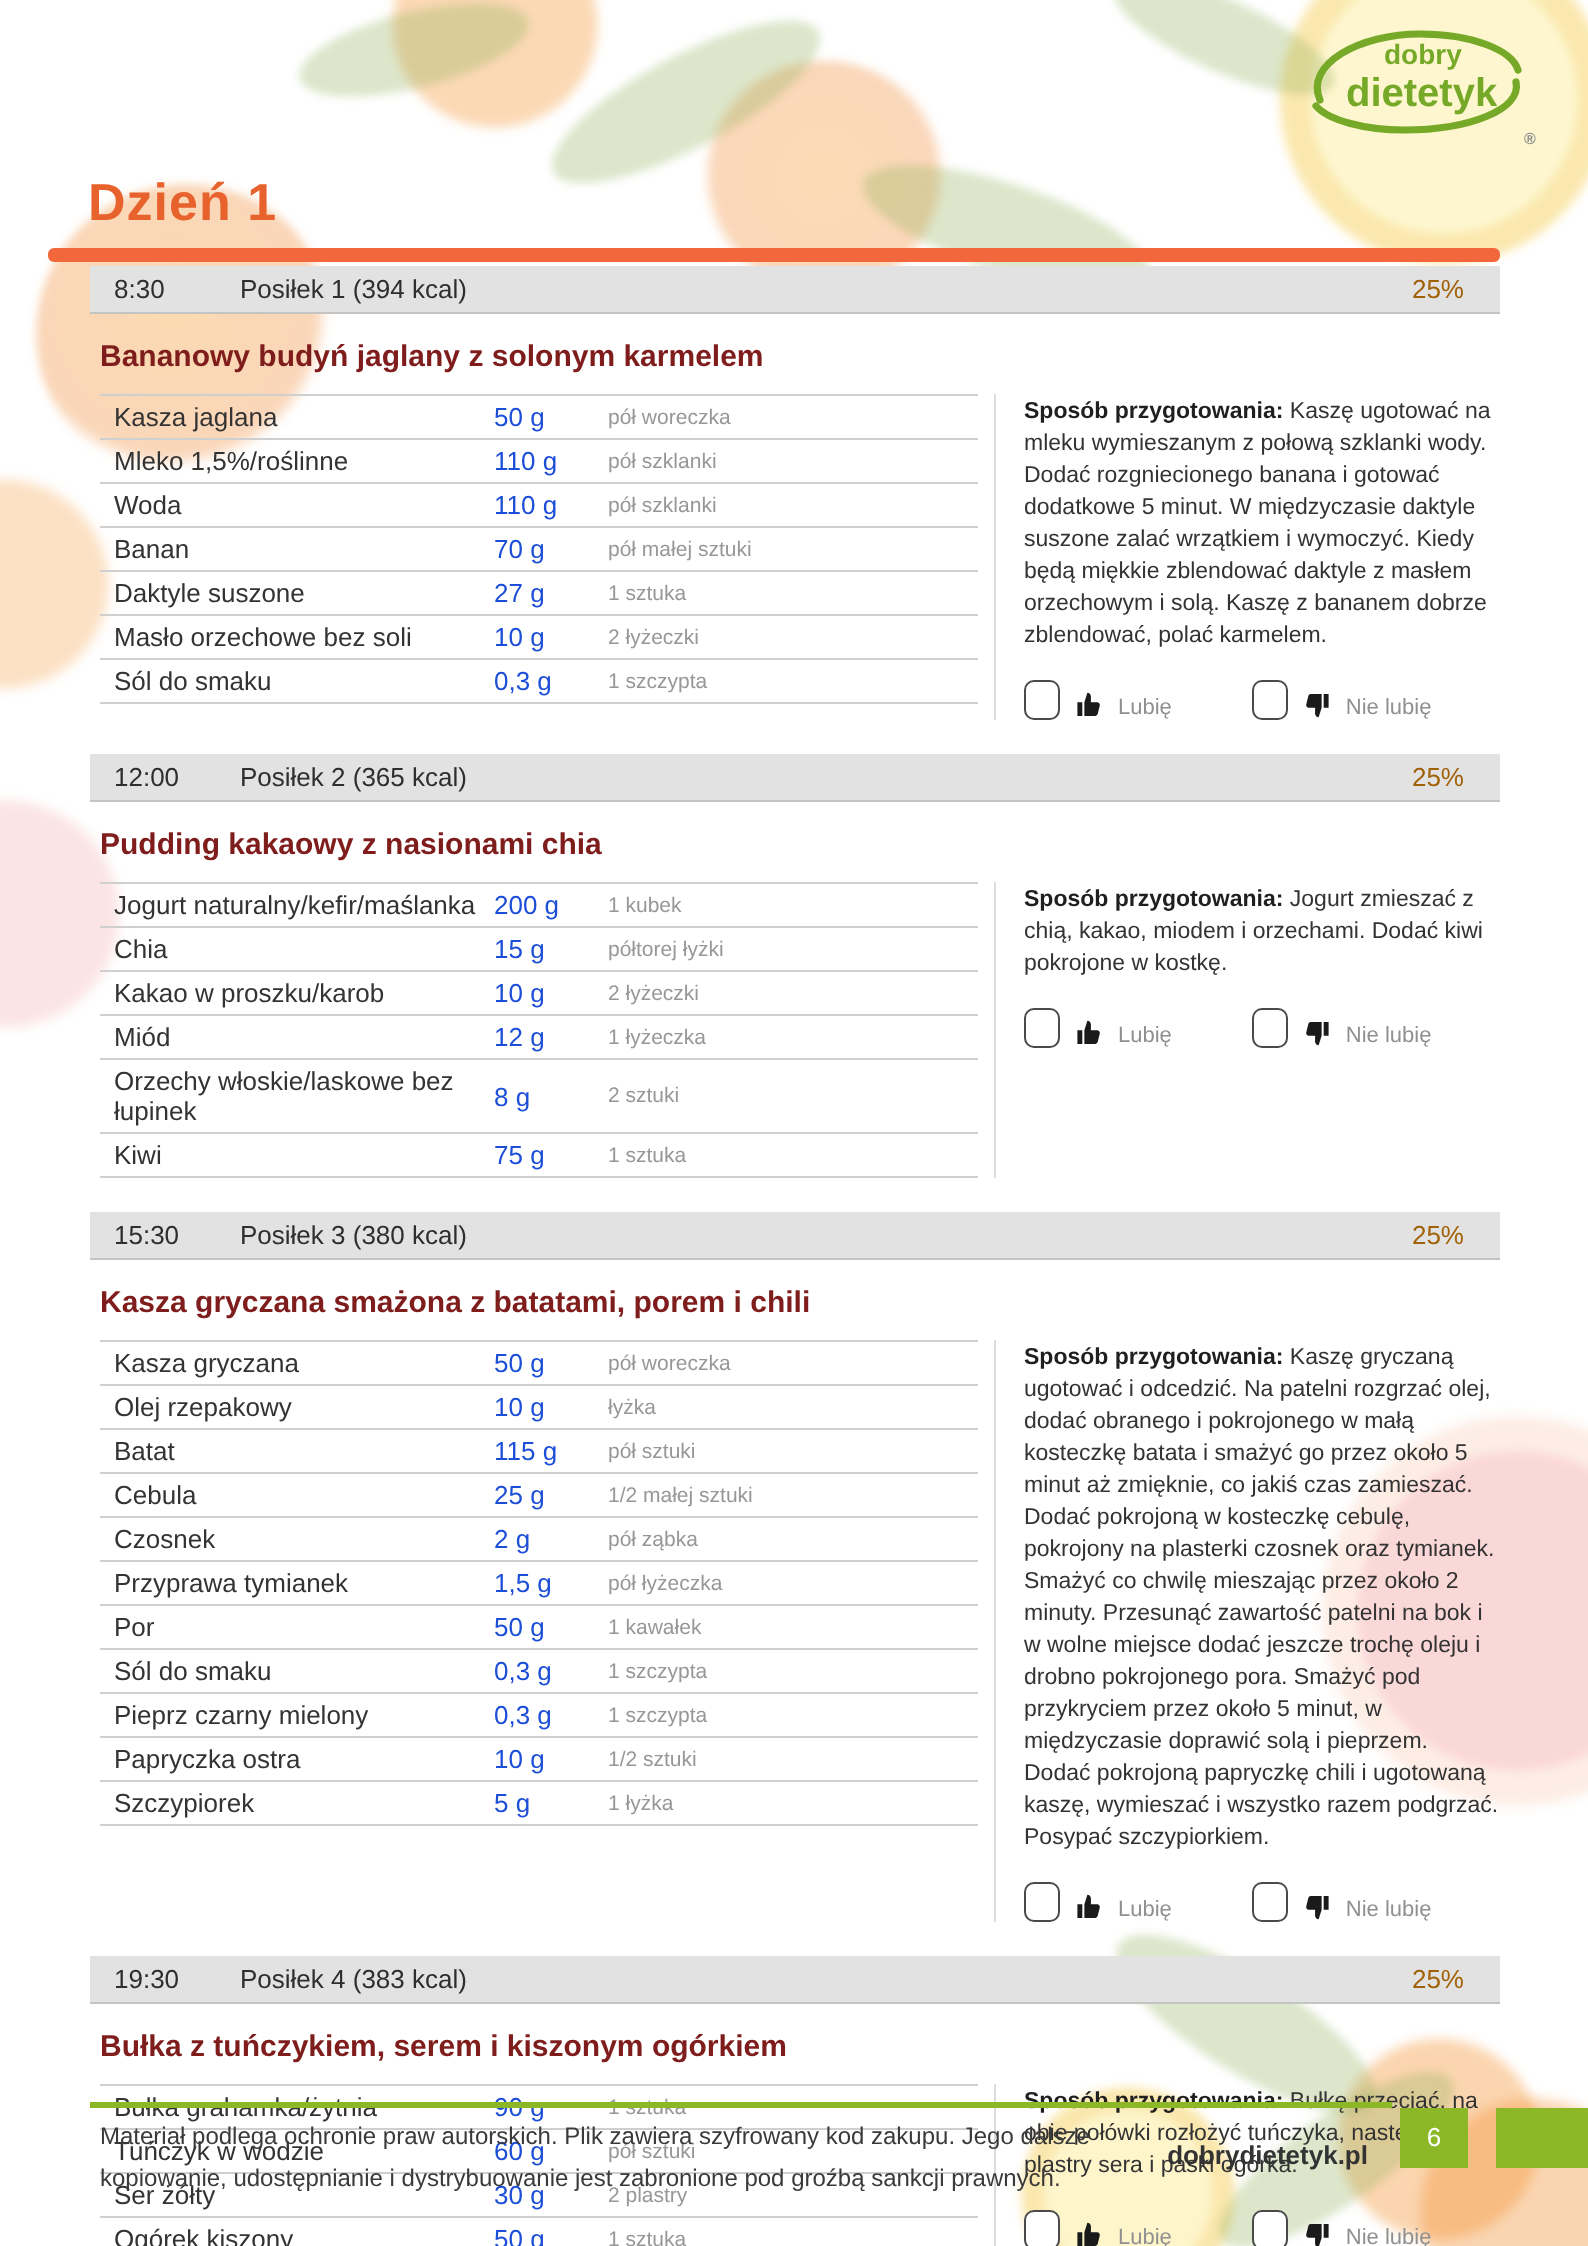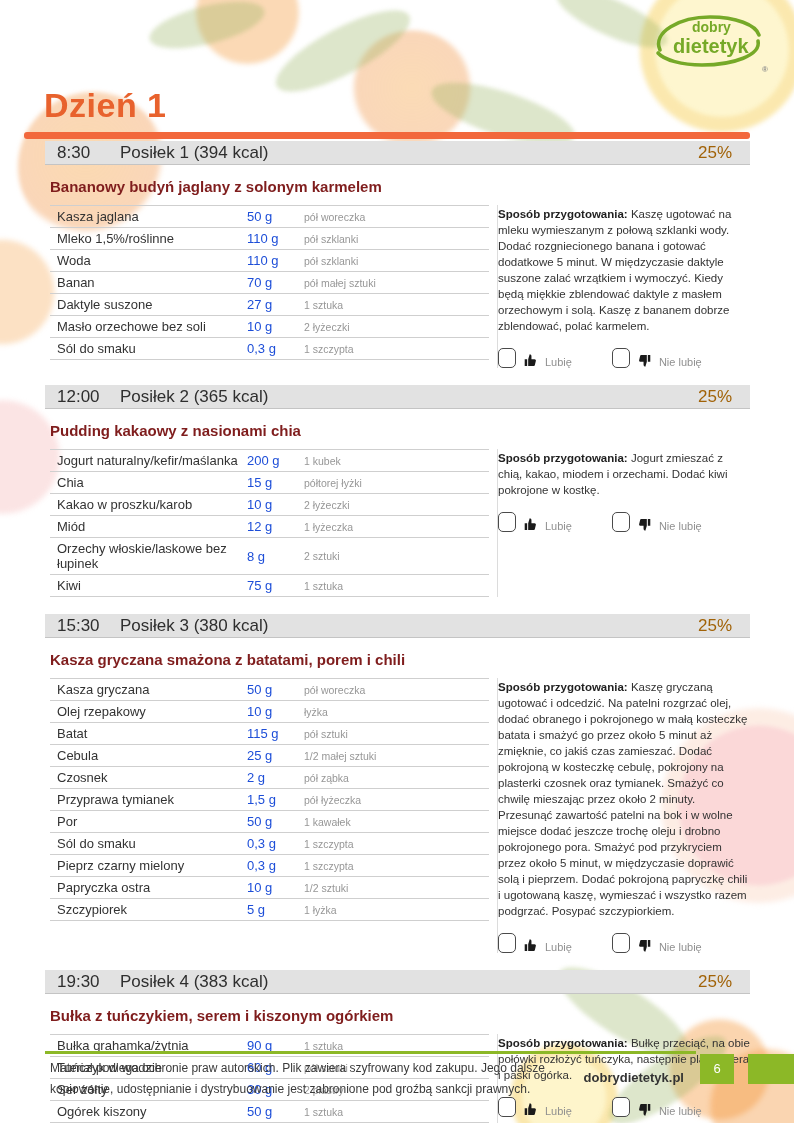--- a/index.html
+++ b/index.html
@@ -26,38 +26,38 @@
   .l3 { left:148px; top:6px;   width:118px; height:38px; transform:rotate(-14deg); }
   .l4 { left:552px; top:0px;   width:120px; height:36px; transform:rotate(24deg); }
   .l5 { left:548px; top:988px; width:150px; height:48px; transform:rotate(32deg); }
   .l6 { left:598px; top:1058px; width:140px; height:44px; transform:rotate(-35deg); }
 
   
   .content { position:relative; z-index:1; }
   .hdr { position:relative; padding:86px 44px 0 24px; }
   .logo { position:absolute; top:8px; right:18px; width:132px; height:68px; }
   .logo text { font-family:"Liberation Sans",sans-serif; font-weight:bold; }
-  h1.day-title { font-size:34px; font-weight:bold; color:#e8622d; padding-left:20px; letter-spacing:.5px; }
+  h1.day-title { font-size:26px; font-weight:bold; color:#e8622d; padding-left:20px; letter-spacing:.5px; }
   .orange-bar { height:7px; background:#f2683c; border-radius:3px; margin-top:7px; }
 
   
   main { padding:2px 44px 0 45px; }
   .meal { margin-bottom:17px; }
-  .meal-header { display:flex; align-items:center; height:24px; background:#e2e2e2; border-bottom:1px solid #c4c4c4; font-size:17px; color:#2e2e2e; }
+  .meal-header { display:flex; align-items:center; height:24px; background:#e2e2e2; border-bottom:1px solid #c4c4c4; font-size:13px; color:#2e2e2e; }
   .meal-time { width:75px; padding-left:12px; }
   .meal-percent { margin-left:auto; padding-right:18px; color:#a16207; }
   .recipe-title { font-size:15px; font-weight:bold; color:#7f1d1d; margin:13px 0 10px 5px; }
   .meal-body { display:flex; align-items:stretch; }
   .ingredients { width:452px; flex:none; padding-left:5px; }
   .ing-rows { border-top:1px solid #cfcfcf; margin-right:8px; }
   .ing-row { display:grid; grid-template-columns:190px 57px 1fr; align-items:center; padding:3px 0 3px 7px; border-bottom:1px solid #cfcfcf; min-height:19px; }
   .ing-name { font-size:13px; color:#333; line-height:15px; }
   .ing-amount { font-size:13px; color:#1d4ed8; }
   .ing-measure { font-size:10.5px; color:#979797; }
-  .prep { flex:1; border-left:1px solid #dcdcdc; padding-left:0; padding-top:1px; }
+  .prep { flex:1; border-left:1px solid #dcdcdc; padding-left:14px; padding-top:1px; }
   .prep-text { font-size:11.5px; line-height:16px; color:#333; }
   .prep-text b { color:#1f1f1f; }
   .votes { display:flex; align-items:center; margin-top:14px; }
   .vote-group { display:flex; align-items:flex-end; gap:7px; }
   .vote-group + .vote-group { margin-left:40px; }
   .cb { width:18px; height:20px; border:1.6px solid #4a4a4a; border-radius:5px; background:#fff; cursor:pointer; flex:none; }
   .thumb { width:15px; height:15px; fill:#1a1a1a; flex:none; }
   .thumb.down { transform:rotate(180deg); }
   .vote-label { font-size:11px; color:#909090; }
 

